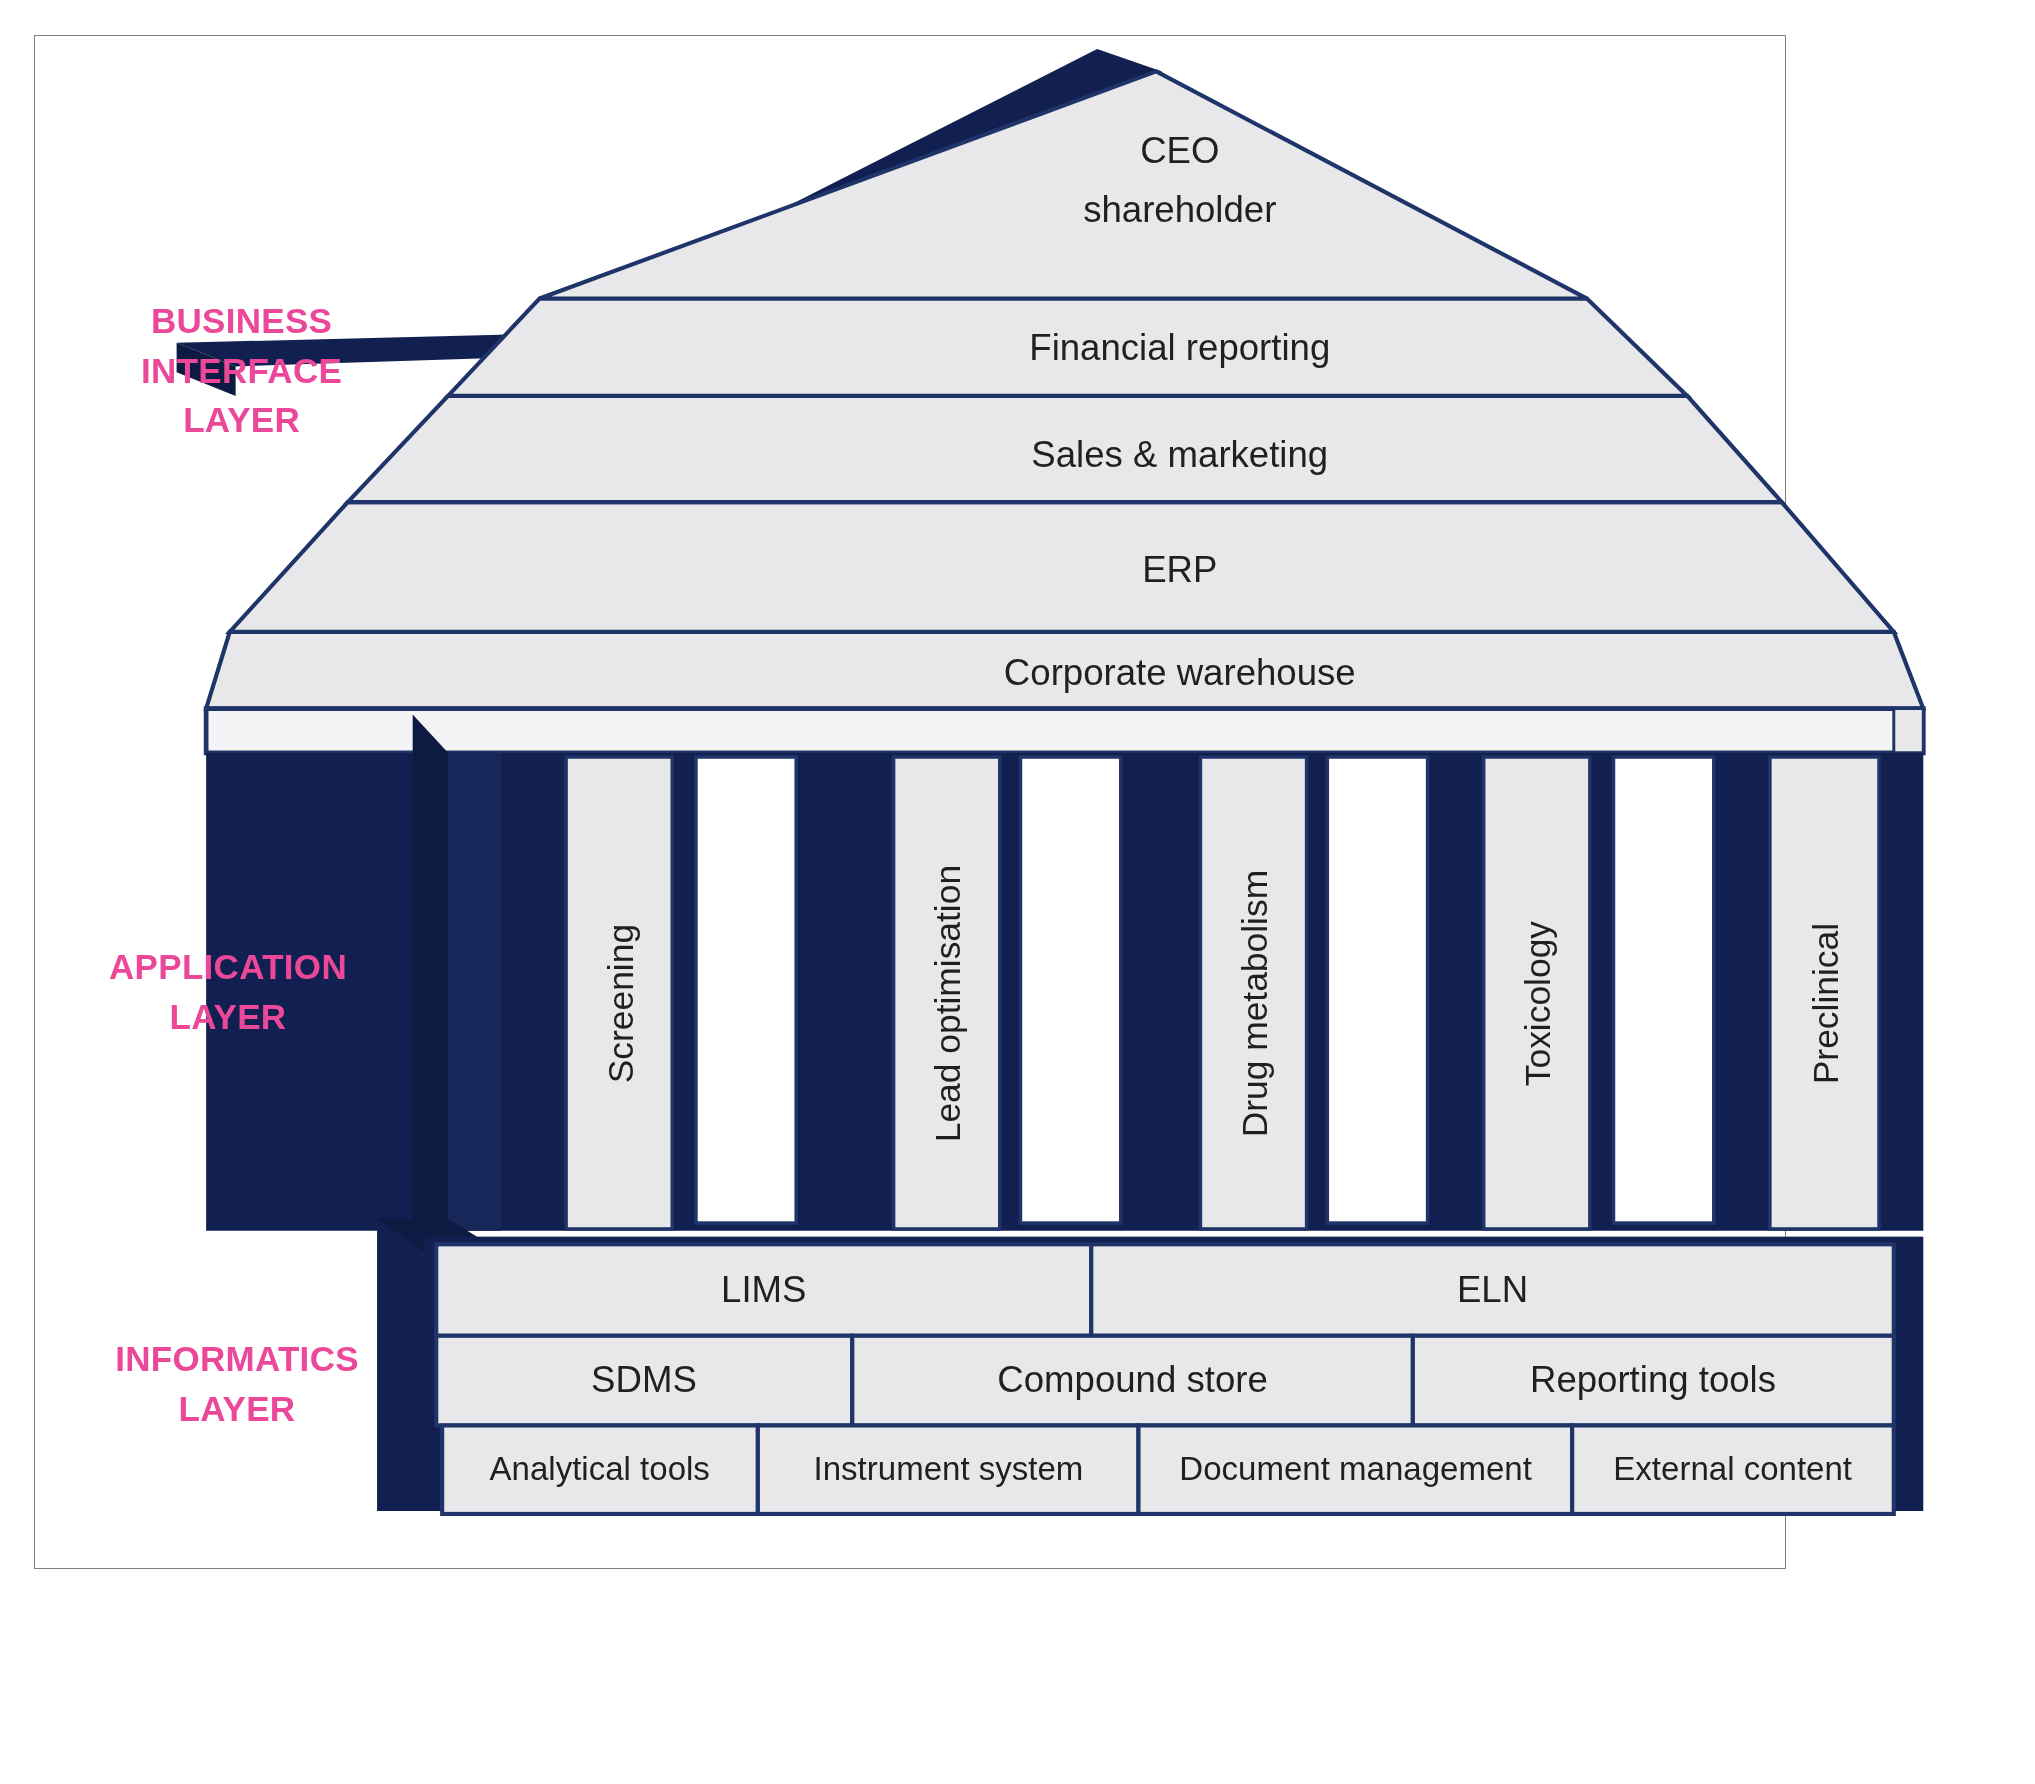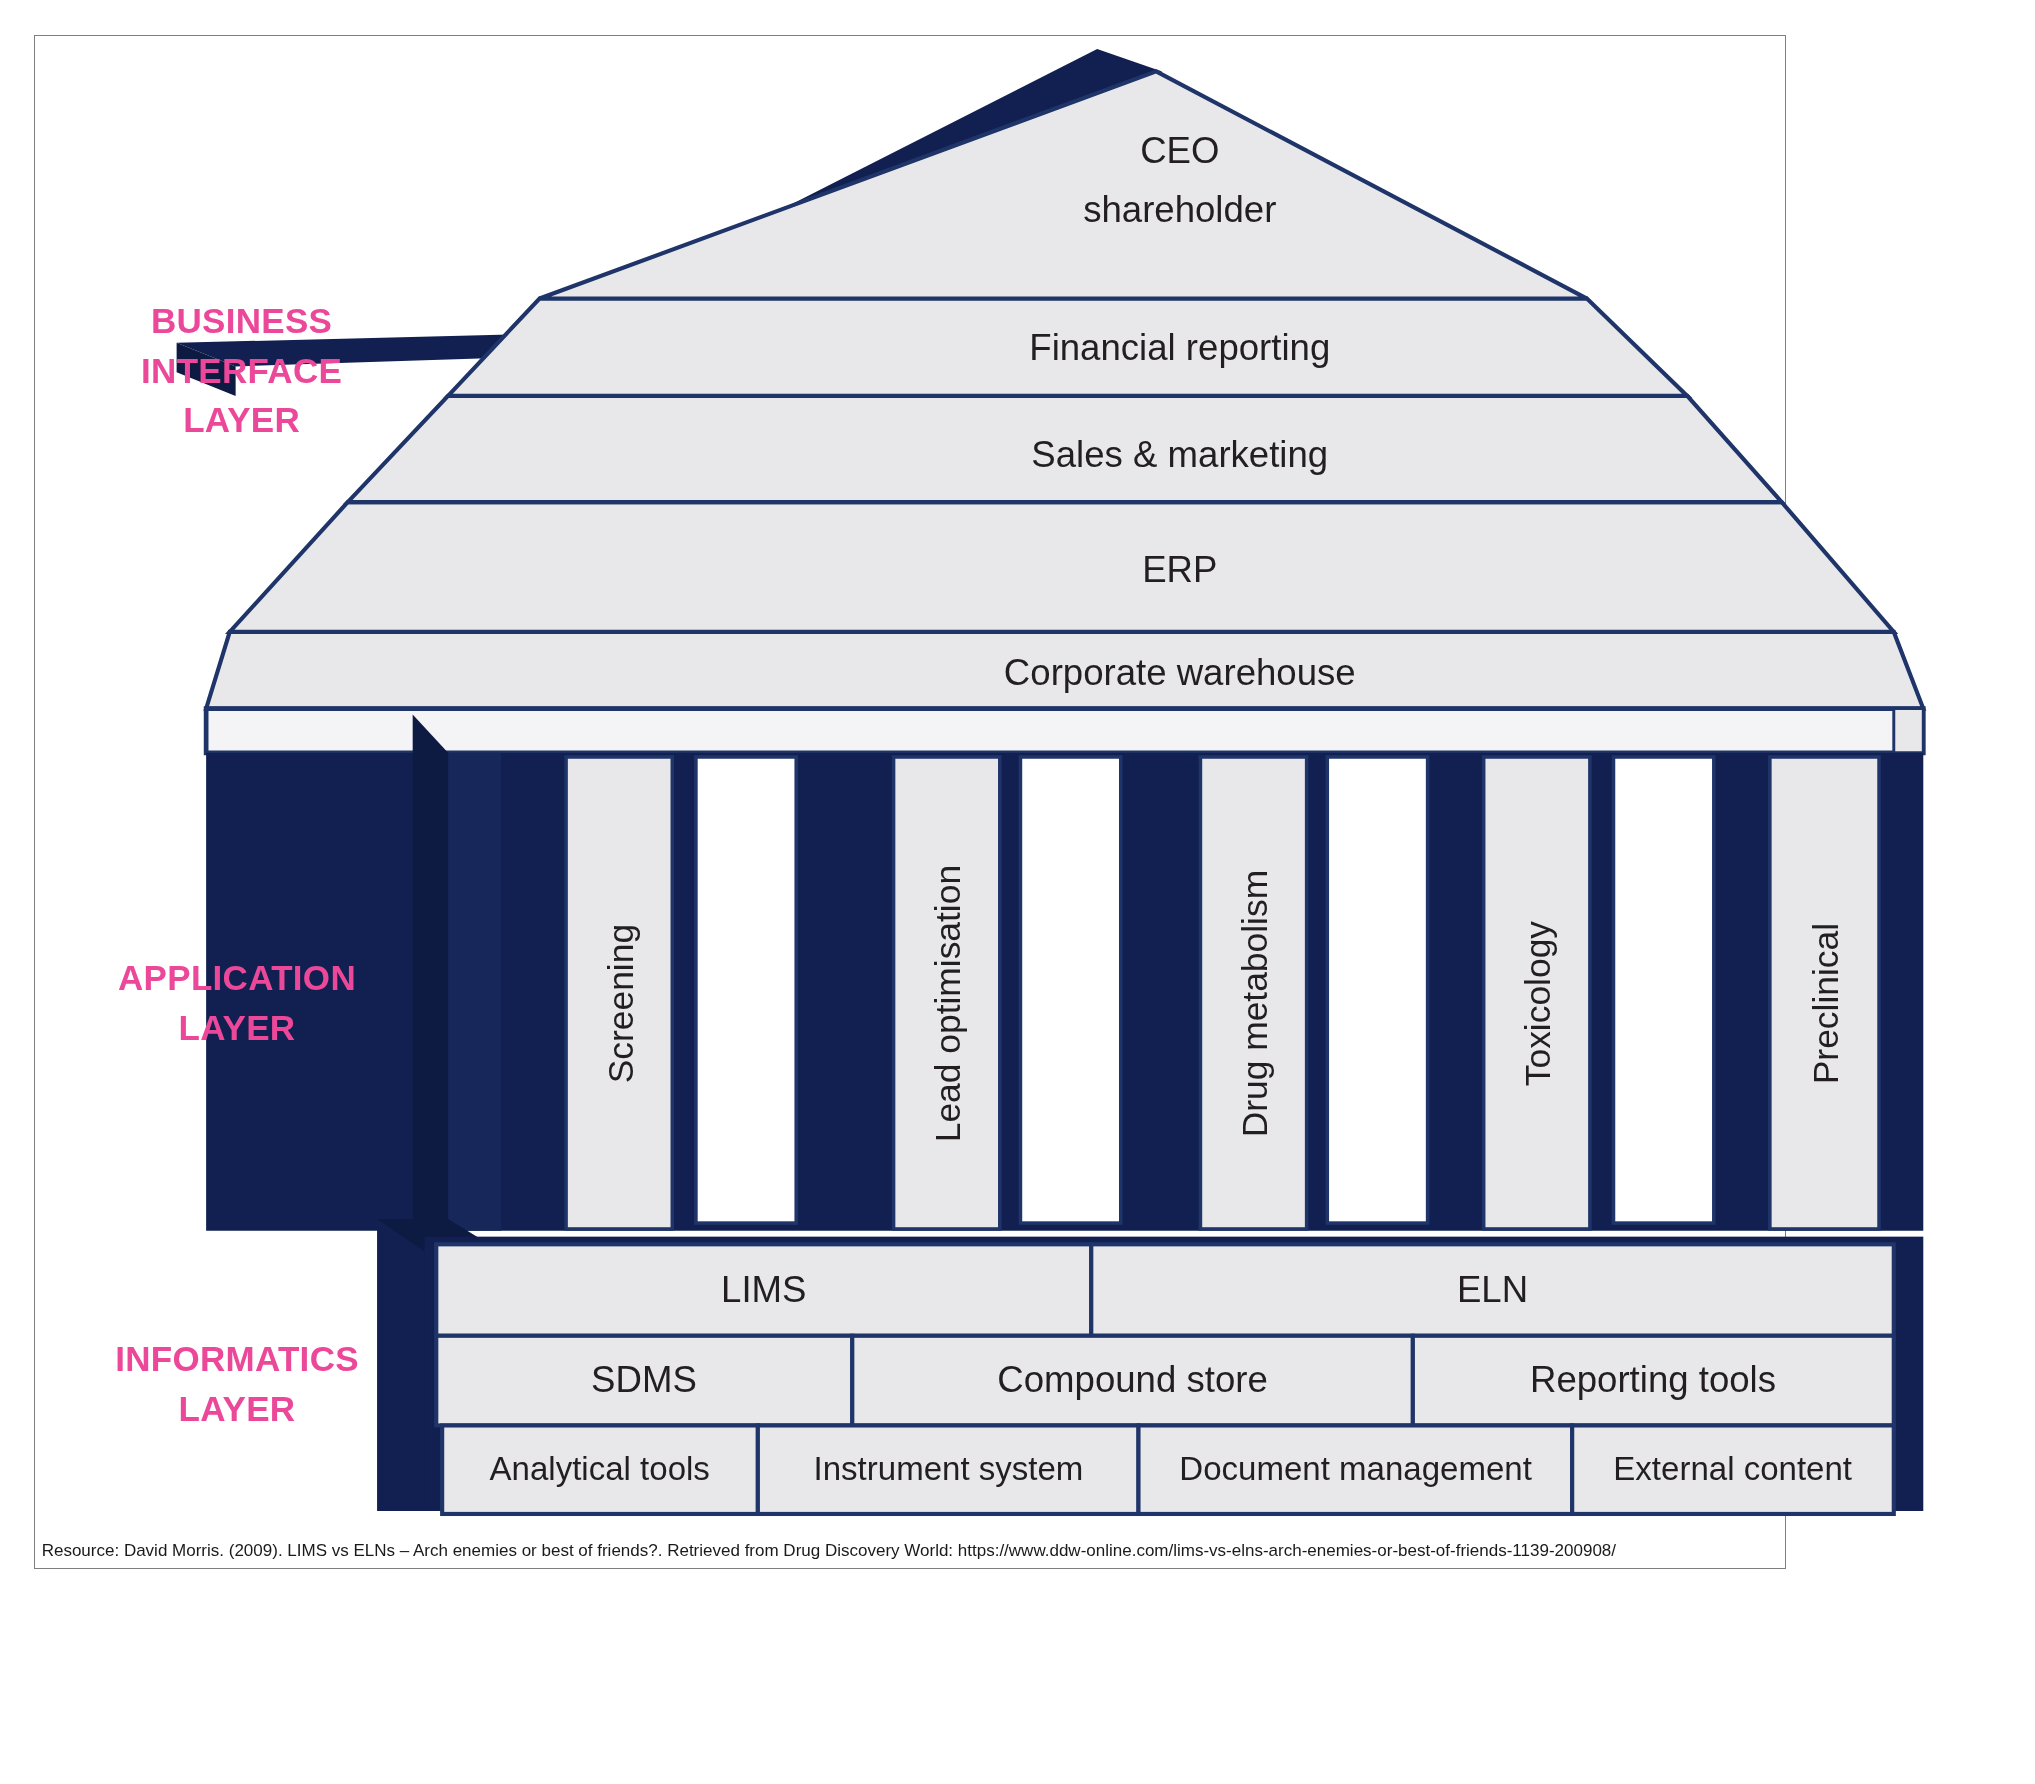--- a/index.html
+++ b/index.html
@@ -43,21 +43,21 @@
     text-align: center;
     font-weight: bold;
     color: #ec4899;
     font-size: 35px;
     line-height: 1.42;
     letter-spacing: 0.3px;
     font-family: "Liberation Sans", sans-serif;
     white-space: pre-line;
   }
   #label-business   { left: 23.6px;  top: 260px;  width: 366px; }
-  #label-application{ left: 19px;  top: 906px; width: 366px; margin-top: 11px; }
+  #label-application{ left: 10px;  top: 906px; width: 366px; }
   #label-informatics{ left: 13px;  top: 1298px; width: 378px; }
 
   
   .resource-strip {
     position: absolute;
     left: 37px;
     top: 1533px;
     width: 1960px;
     height: 35px;
     display: flex;
@@ -216,19 +216,16 @@
 INTERFACE
 LAYER</div>
 
     <div class="layer-label" id="label-application">APPLICATION
 LAYER</div>
 
     <div class="layer-label" id="label-informatics">INFORMATICS
 LAYER</div>
   </div>
 
-  <div class="resource-strip">
-    <span class="resource-text">Resource: David Morris. (2009). LIMS vs ELNs – Arch enemies or best of friends?. Retrieved from Drug Discovery World: https://www.ddw-online.com/lims-vs-elns-arch-enemies-or-best-of-friends-1139-200908/</span>
-  </div>
 
 
 </div>
 
 
 </body></html>

